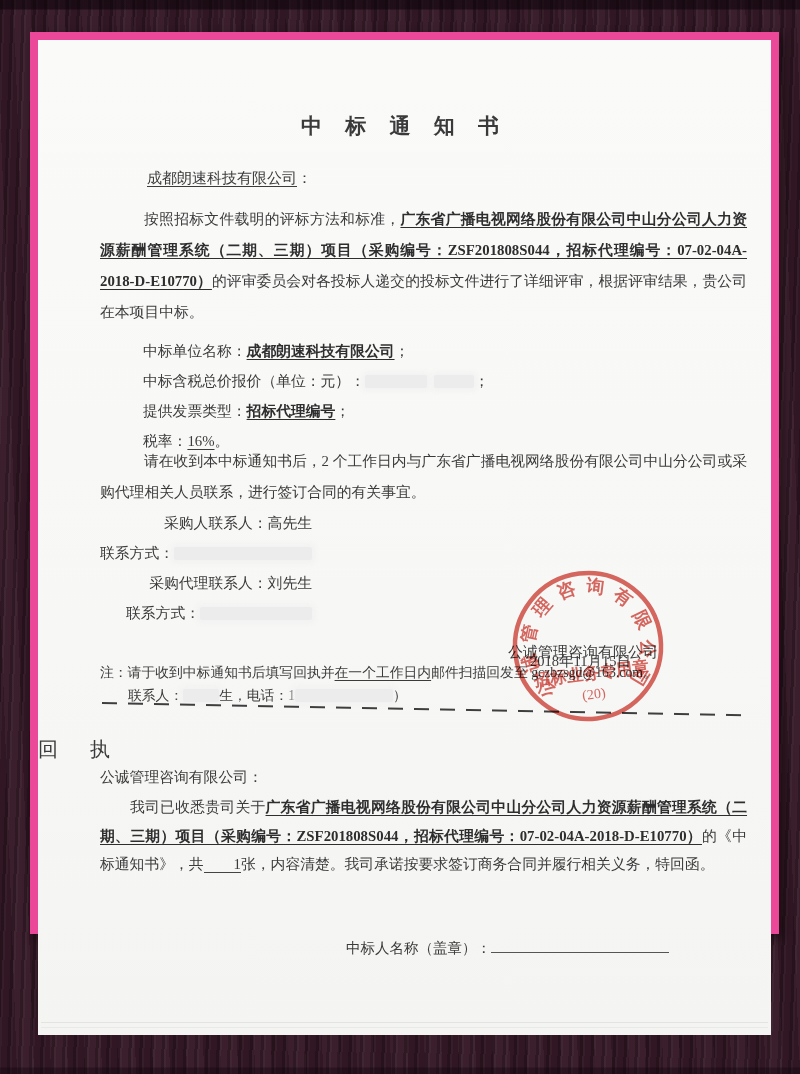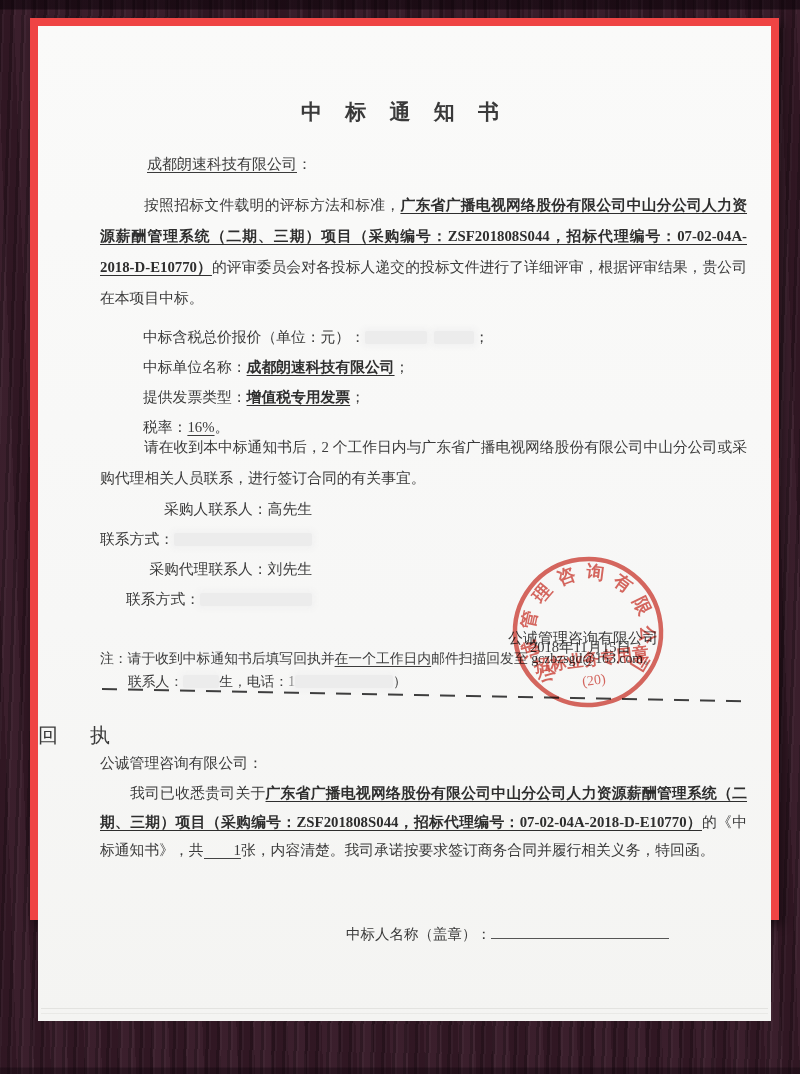--- a/index.html
+++ b/index.html
@@ -7,22 +7,22 @@
     width:800px;height:1074px;position:relative;overflow:hidden;
     font-family:"Liberation Serif","DejaVu Serif",serif;
     background-color:#3a1f2c;
     background-image:
       linear-gradient(180deg, rgba(10,2,8,.55) 0, rgba(10,2,8,.55) 9px, rgba(0,0,0,0) 10px),
       linear-gradient(0deg, rgba(10,2,8,.35) 0, rgba(10,2,8,.35) 6px, rgba(0,0,0,0) 7px),
       repeating-linear-gradient(92deg, rgba(0,0,0,.20) 0 3px, rgba(255,255,255,.03) 3px 5px, rgba(0,0,0,0) 5px 11px),
       repeating-linear-gradient(88deg, rgba(30,8,18,.35) 0 17px, rgba(60,30,44,.25) 17px 34px);
   }
   .mat{
-    position:absolute;left:30px;top:18px;width:749px;height:902px;
-    background:#ef4444;box-shadow:4px 5px 10px rgba(0,0,0,.45);
+    position:absolute;left:30px;top:32px;width:749px;height:902px;
+    background:#ec4899;box-shadow:4px 5px 10px rgba(0,0,0,.45);
   }
   .sheet{
     position:absolute;left:8px;top:8px;width:733px;height:995px;
     background:linear-gradient(180deg,#fafaf9 0%,#f7f7f6 60%,#f4f4f2 100%);
   }
   .sheet::after{
     content:"";position:absolute;left:3px;right:3px;bottom:7px;height:4px;
     border-top:1px solid #e3e3e0;border-bottom:1px solid #e9e9e6;
   }
   .doc{position:absolute;inset:0;color:#3b3b3b;font-size:14.8px;}
@@ -75,27 +75,27 @@
       <div class="abs recipient">
         <span class="u">成都朗速科技有限公司</span><span>：</span>
       </div>
 
       <div class="abs para para1">
         <span>按照招标文件载明的评标方法和标准，</span><span class="bu">广东省广播电视网络股份有限公司中山分公司人力资源薪酬管理系统（二期、三期）项目（采购编号：ZSF201808S044，招标代理编号：07-02-04A-2018-D-E10770）</span><span>的评审委员会对各投标人递交的投标文件进行了详细评审，根据评审结果，贵公司在本项目中标。</span>
       </div>
 
       <div class="abs items">
         <div>
+          <span>中标单位名称：</span><span class="bu">成都朗速科技有限公司</span><span>；</span>
+        </div>
+        <div>
           <span>中标含税总价报价（单位：元）：</span><span class="rd" style="width:62px"></span>&nbsp;&nbsp;<span class="rd" style="width:40px"></span><span>；</span>
         </div>
         <div>
-          <span>中标单位名称：</span><span class="bu">成都朗速科技有限公司</span><span>；</span>
-        </div>
-        <div>
-          <span>提供发票类型：</span><span class="bu">增值税专用发票</span><span>；</span>
+          <span>提供发票类型：</span><span class="bu">招标代理编号</span><span>；</span>
         </div>
         <div>
           <span>税率：</span><span class="u">16%</span><span>。</span>
         </div>
       </div>
 
       <div class="abs para para2">请在收到本中标通知书后，2 个工作日内与广东省广播电视网络股份有限公司中山分公司或采购代理相关人员联系，进行签订合同的有关事宜。</div>
 
       <div class="abs contacts">
         <div>

